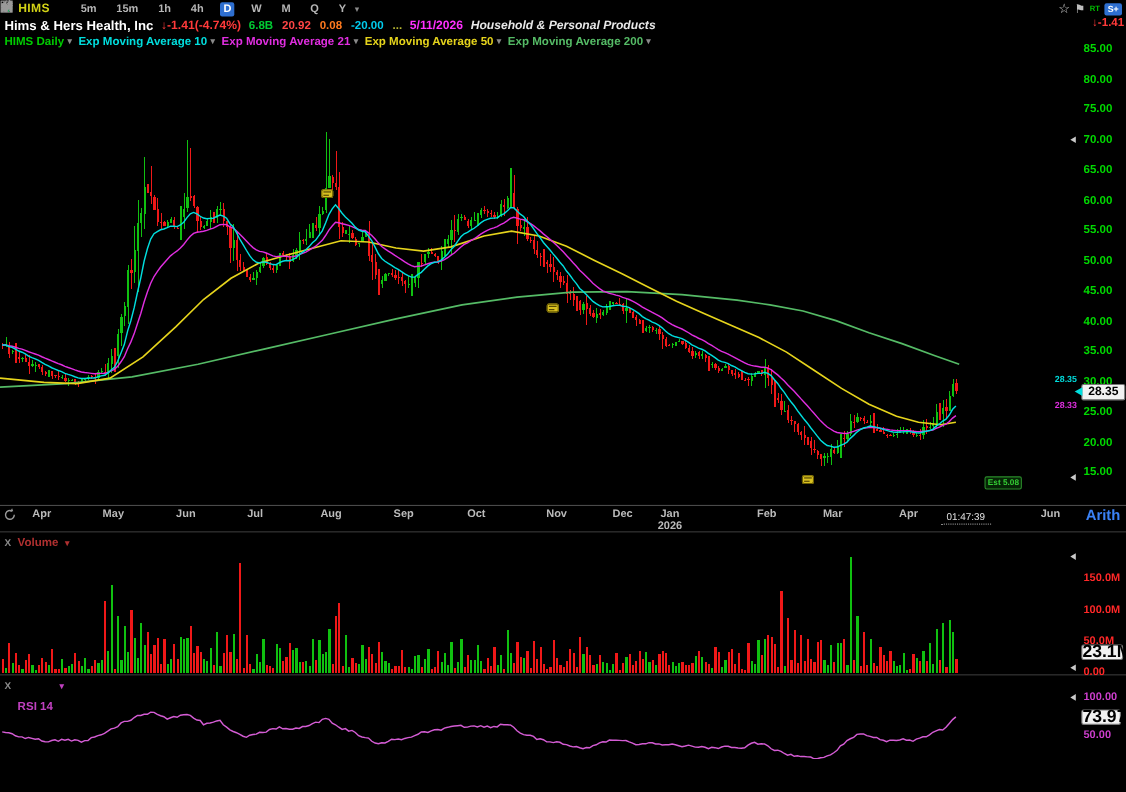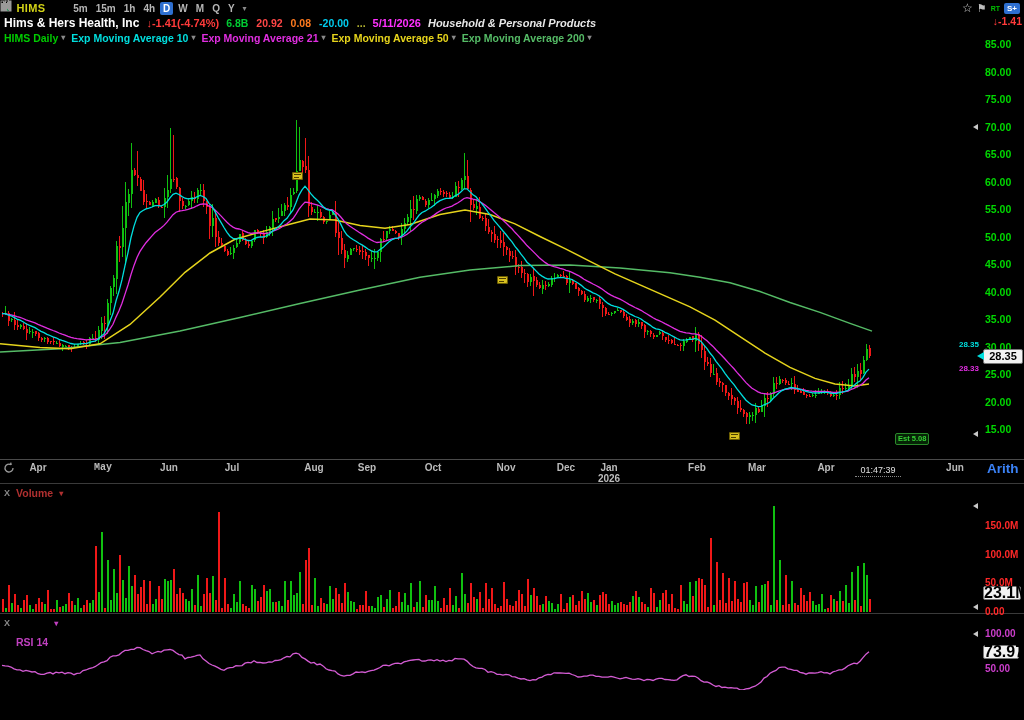--- a/index.html
+++ b/index.html
@@ -63,21 +63,21 @@
 
   <div class="row1">
     <span class="plus">+</span>
     <span class="sym">HIMS</span>
     <span class="icn">
       <svg width="12" height="10" viewBox="0 0 12 10">
           <path d="M1 3h2l3-3v10L3 7H1z" fill="#9a9a9a"></path>
           <path d="M8 2c2 1.5 2 4.5 0 6" stroke="#9a9a9a" fill="none"></path>
         </svg>
     </span>
-    <span id="tf-group" style="display:flex;gap:2px;align-items:center;">
+    <span id="tf-group" style="display:flex;gap:12px;align-items:center;">
         <span class="tf">5m</span>
         <span class="tf">15m</span>
         <span class="tf">1h</span>
         <span class="tf">4h</span>
         <span class="tf active">D</span>
         <span class="tf">W</span>
         <span class="tf">M</span>
         <span class="tf">Q</span>
         <span class="tf">Y</span>
       </span>
@@ -768,24 +768,24 @@
   <div class="sep" style="top:712px;"></div>
 
   <span class="abs" style="top:461px;left:2px;">
     <svg width="14" height="14" viewBox="0 0 14 14">
         <path d="M11 7a4 4 0 1 1-2-3.4" fill="none" stroke="#9a9a9a" stroke-width="1.3"></path>
         <path d="M9 1l1 2.8L7.2 4z" fill="#9a9a9a"></path>
       </svg>
   </span>
   <div id="months">
       <span class="month" style="left: 38px;">Apr</span>
-      <span class="month" style="left: 103px; font-family: Liberation Mono, monospace;">May</span>
+      <span class="month" style="left: 103px;">May</span>
       <span class="month" style="left: 169px;">Jun</span>
       <span class="month" style="left: 232px;">Jul</span>
-      <span class="month" style="left: 301px; margin-left: 13px;">Aug</span>
+      <span class="month" style="left: 301px;">Aug</span>
       <span class="month" style="left: 367px;">Sep</span>
       <span class="month" style="left: 433px;">Oct</span>
       <span class="month" style="left: 506px;">Nov</span>
       <span class="month" style="left: 566px;">Dec</span>
       <span class="month" style="left: 609px;">Jan<br>2026</span>
       <span class="month" style="left: 697px;">Feb</span>
       <span class="month" style="left: 757px;">Mar</span>
       <span class="month" style="left: 826px;">Apr</span>
       <span class="month" style="left: 955px;">Jun</span>
     </div>

